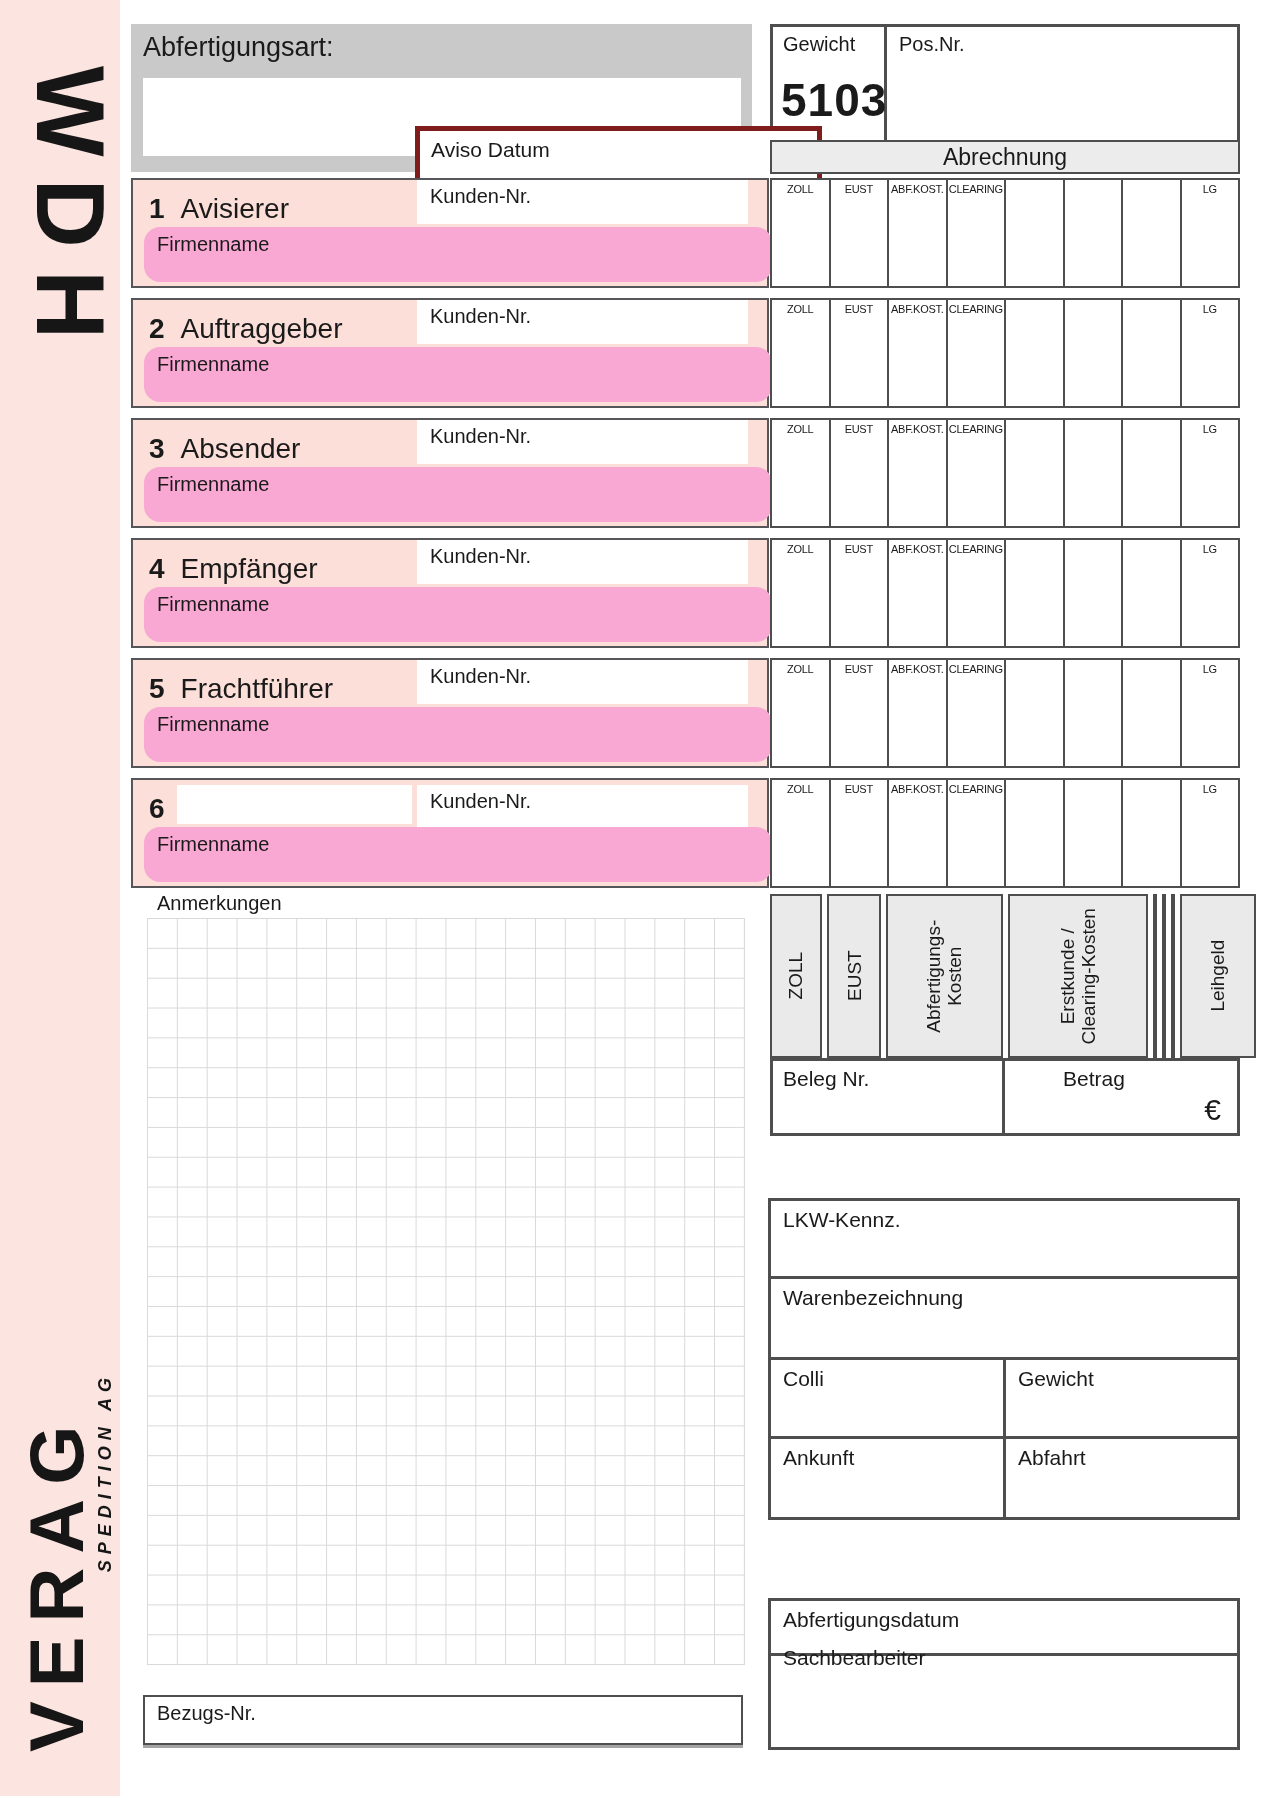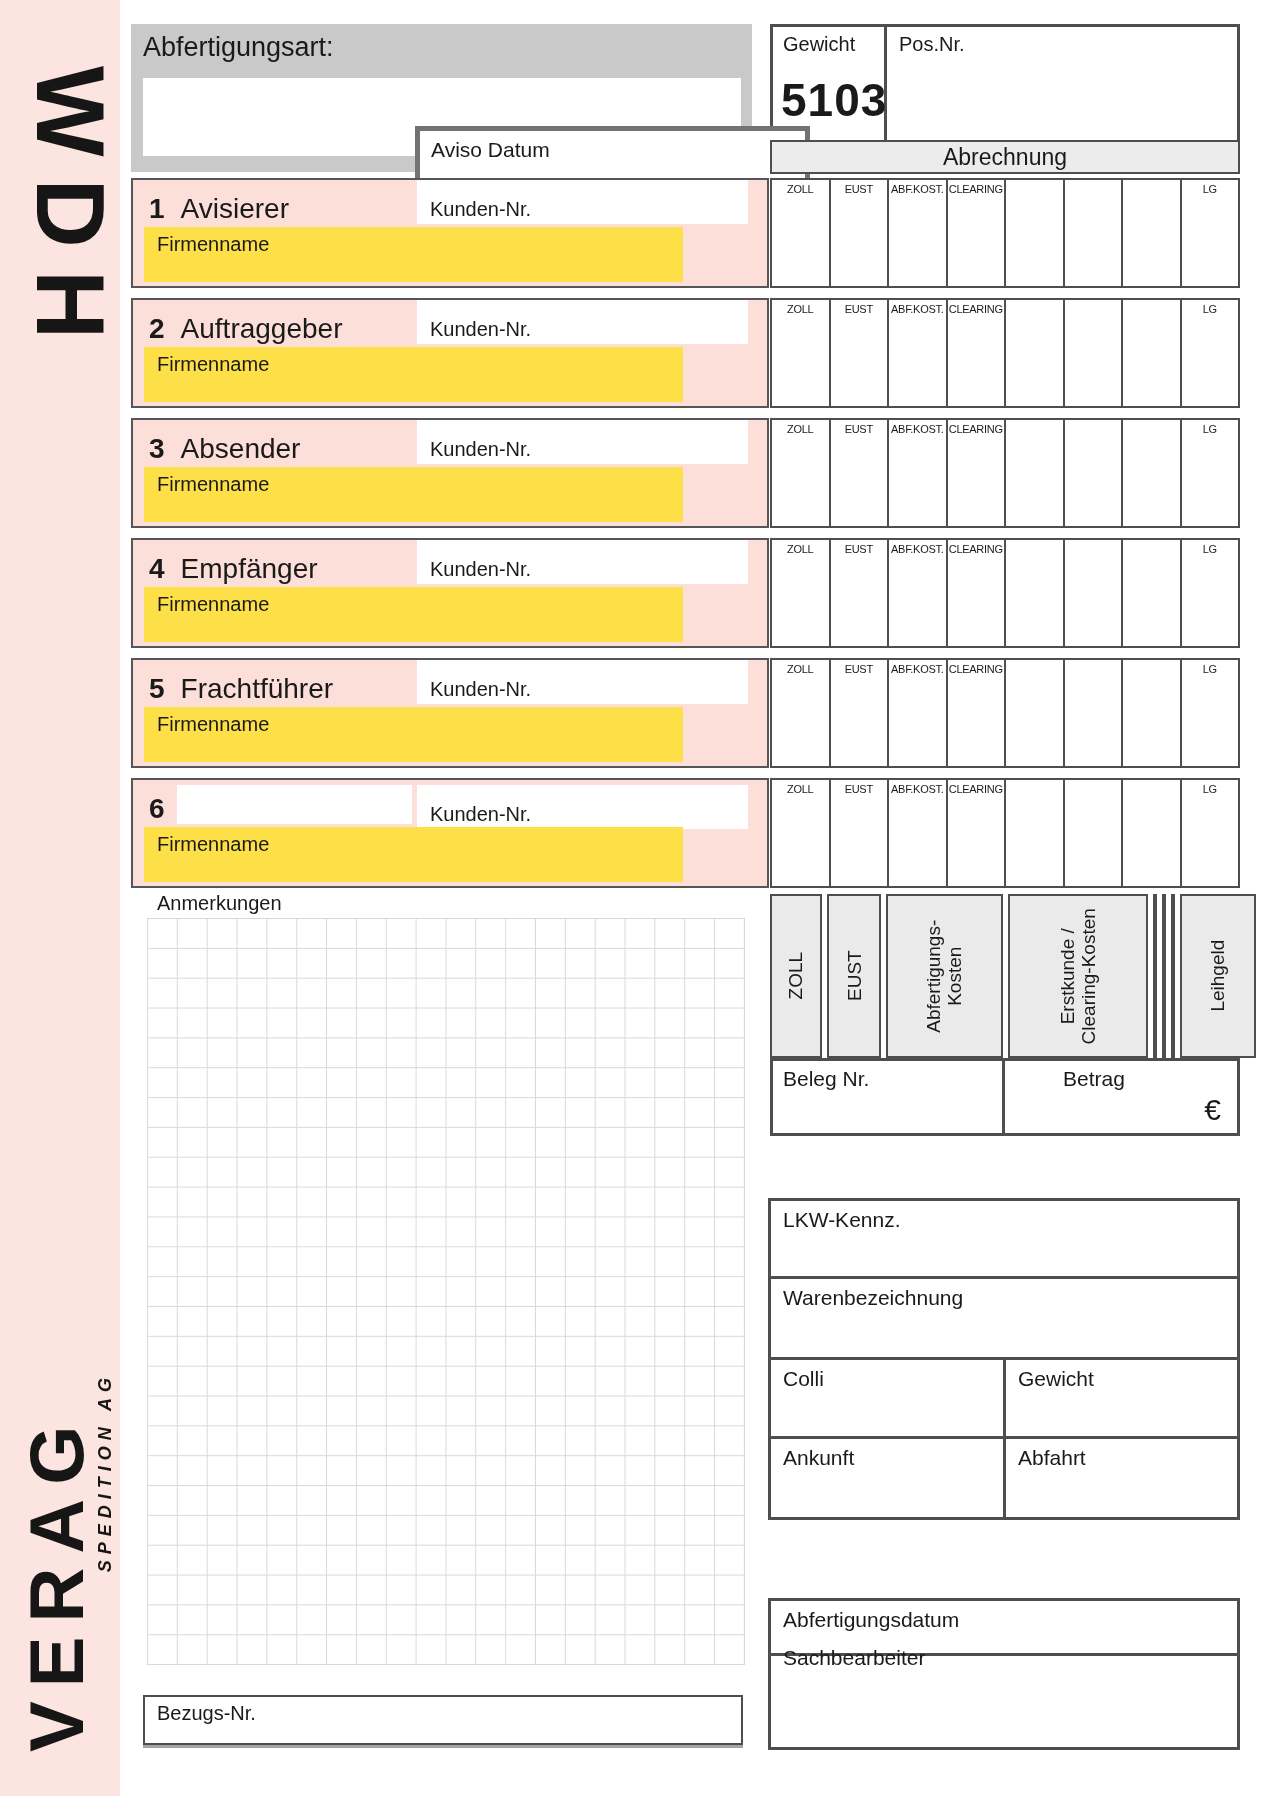--- a/index.html
+++ b/index.html
@@ -22,32 +22,32 @@
   .grayinput{position:absolute;left:12px;top:54px;width:598px;height:78px;background:#fff;}
 
   
   .filiale-box{left:770px;top:24px;width:470px;height:122px;border:3px solid #4e4e4e;background:#fff;box-sizing:border-box;}
   .filiale-cell{position:absolute;left:0;top:0;width:114px;height:100%;border-right:3px solid #4e4e4e;box-sizing:border-box;}
   .filiale-cell .flbl{position:absolute;left:10px;top:6px;font-size:20px;}
   .filiale-num{position:absolute;left:8px;top:46px;font-size:46px;font-weight:bold;letter-spacing:1px;}
   .posnr-lbl{position:absolute;left:126px;top:6px;font-size:20px;}
 
   
-  .aviso{left:415px;top:126px;width:395px;height:52px;background:#737373;}
+  .aviso{left:415px;top:126px;width:395px;height:52px;background:#7f1d1d;padding-left:12px;}
   .aviso-inner{position:absolute;left:5px;top:5px;right:5px;bottom:0;background:#fff;}
   .aviso-inner .lbl{position:absolute;left:11px;top:7px;font-size:21px;}
 
   
   .section{left:131px;width:638px;height:110px;background:#fbdfd8;border:2px solid #56565a;box-sizing:border-box;}
   .sec-title{position:absolute;left:16px;top:13px;font-size:28px;white-space:nowrap;}
   .sec-num{font-weight:bold;margin-right:16px;}
   .kunden{position:absolute;left:284px;top:0;width:331px;height:44px;background:#fff;}
-  .kunden .lbl{position:absolute;left:13px;top:18px;font-size:20px;}
+  .kunden .lbl{position:absolute;left:13px;top:5px;font-size:20px;}
   .kunden.k6{top:5px;}
-  .firma{position:absolute;left:11px;top:47px;width:539px;height:55px;background:#fde047;}
+  .firma{position:absolute;left:11px;top:47px;width:628px;height:55px;background:#f9a8d4;border-radius:16px;}
   .firma .lbl{position:absolute;left:13px;top:6px;font-size:20px;}
   .titlefield{position:absolute;left:44px;top:5px;width:235px;height:39px;background:#fff;}
 
   
   .ab-header{left:770px;top:140px;width:470px;height:34px;background:#ececec;border:2px solid #4e4e4e;
              box-sizing:border-box;display:flex;align-items:center;justify-content:center;font-size:23px;}
   .ab-row{left:770px;width:470px;height:110px;border:2px solid #4e4e4e;box-sizing:border-box;
           background:#fff;display:flex;}
   .ab-cell{flex:1;border-right:2px solid #4e4e4e;position:relative;}
   .ab-cell:last-child{border-right:none;}

